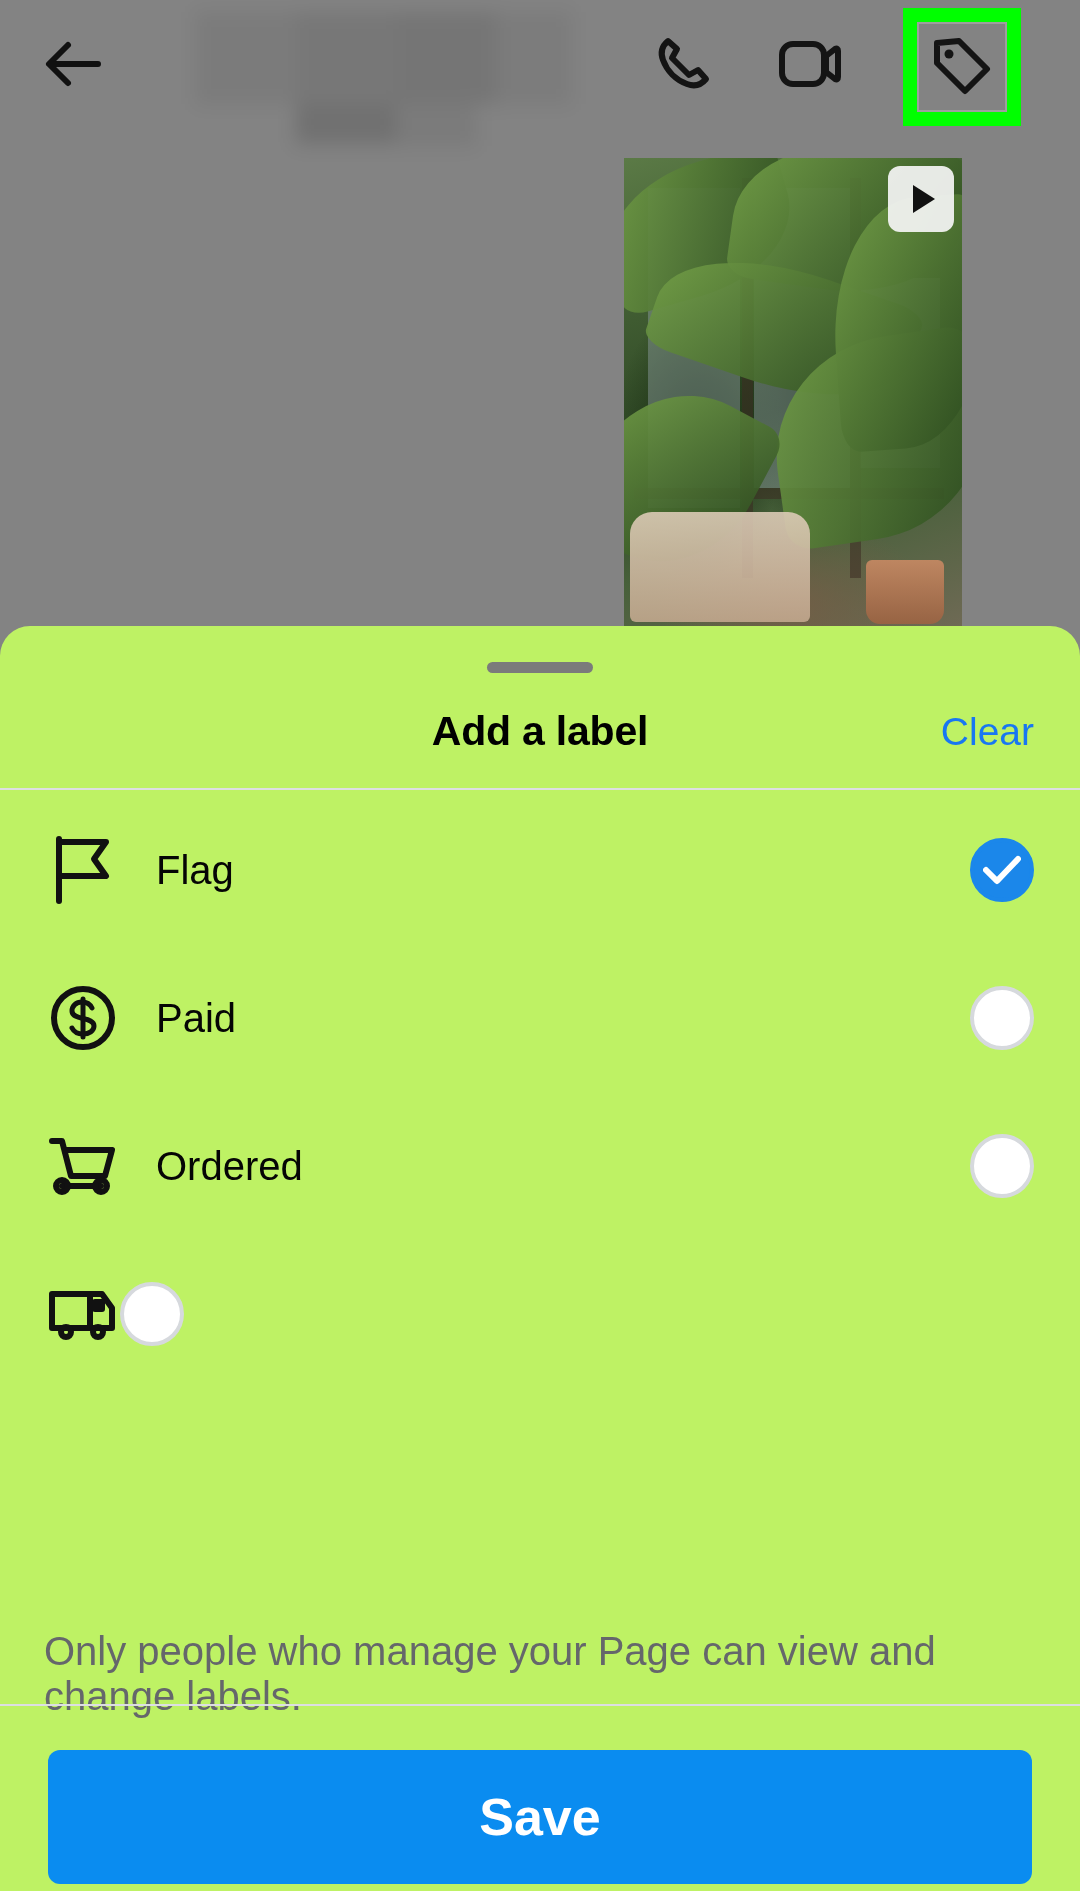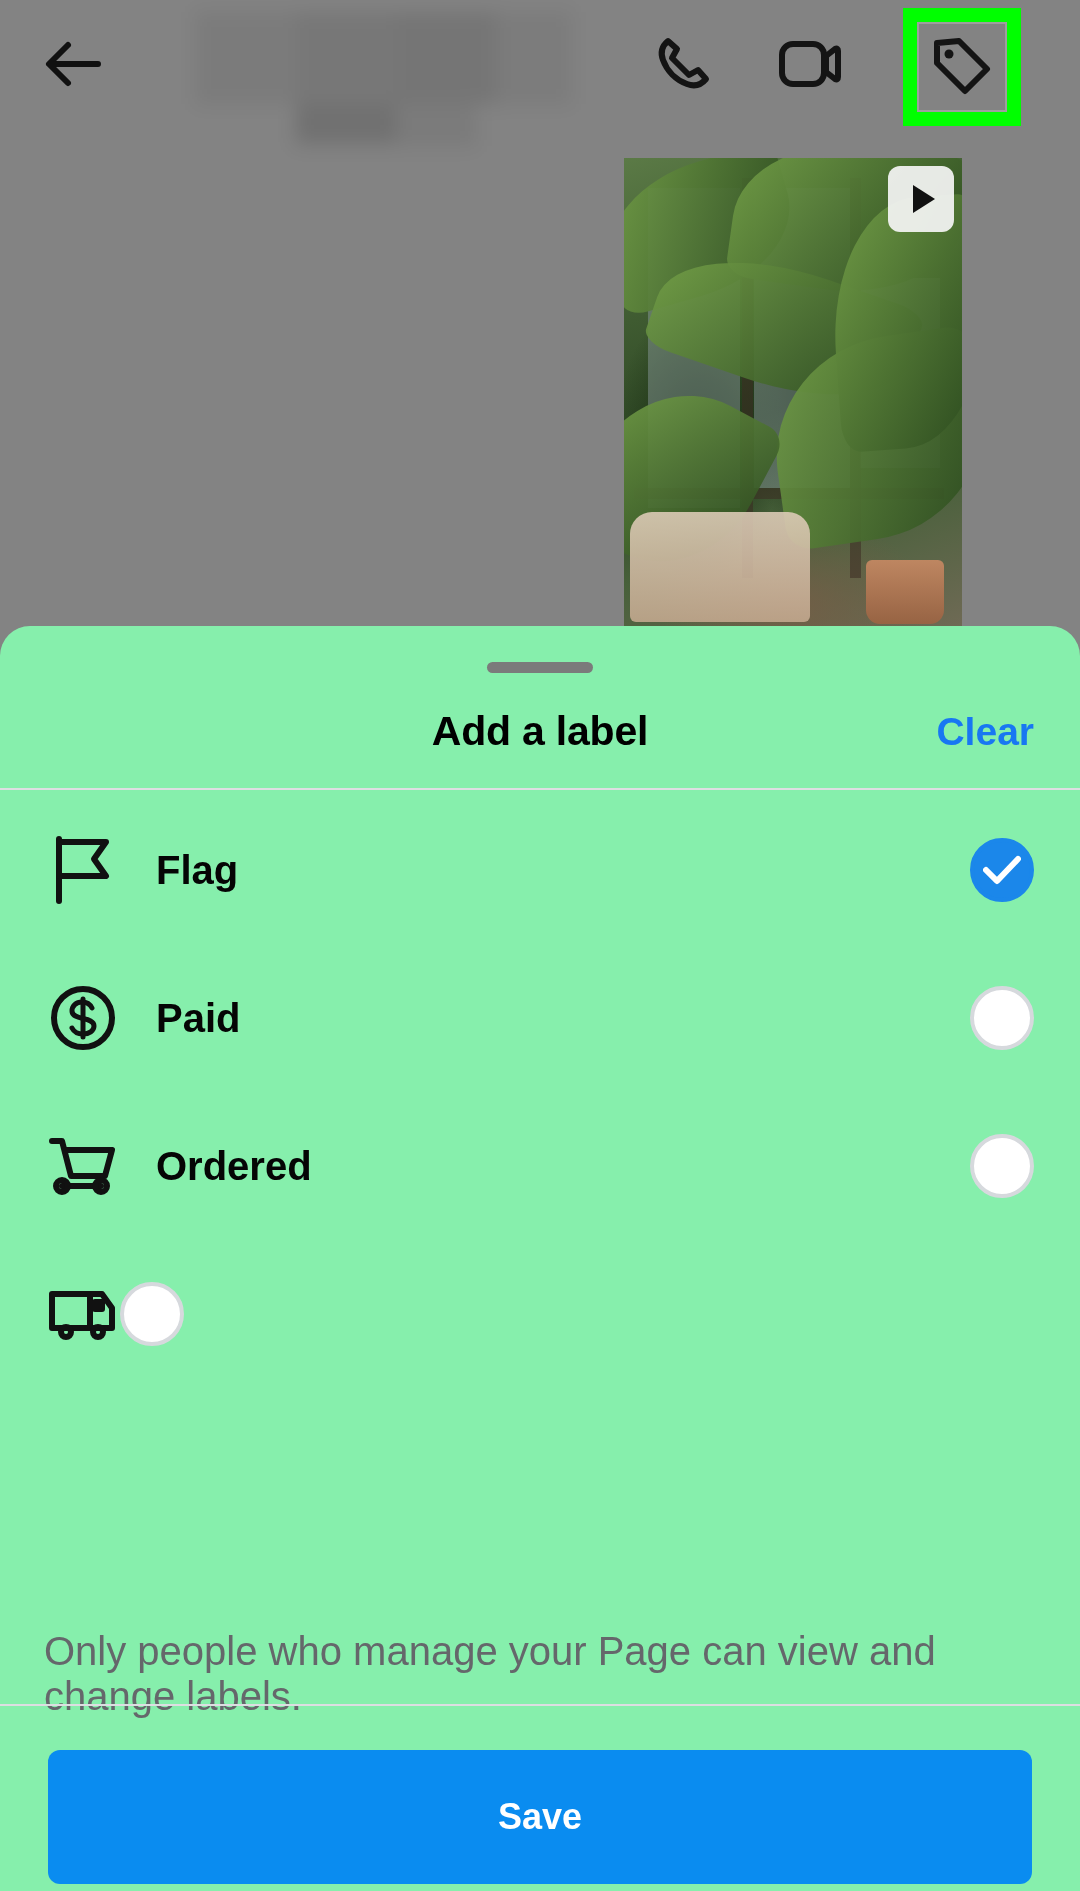--- a/index.html
+++ b/index.html
@@ -157,21 +157,21 @@
     margin-left: 5px;
   }
 
   
   .sheet {
     position: absolute;
     left: 0;
     top: 626px;
     width: 1080px;
     height: 1265px;
-    background: #86efac;
+    background: #bef264;
     border-radius: 30px 30px 0 0;
     z-index: 10;
   }
   .drag-handle {
     position: absolute;
     left: 50%;
     transform: translateX(-50%);
     top: 36px;
     width: 106px;
     height: 11px;
@@ -193,40 +193,39 @@
     font-size: 41px;
     font-weight: bold;
     color: #000;
     letter-spacing: -0.2px;
   }
   .clear-btn {
     position: absolute;
     right: 46px;
     top: 12px;
     font-size: 39px;
-    font-weight: bold;
+    font-weight: normal;
     color: #1877f2;
     cursor: pointer;
   }
   .header-divider {
     position: absolute;
     left: 0;
     top: 162px;
     width: 1080px;
     height: 2px;
     background: #dddfe2;
   }
 
   
   .label-list {
     position: absolute;
     left: 0;
     top: 170px;
     width: 1080px;
-    font-weight: bold;
   }
   .label-row {
     position: relative;
     height: 148px;
     display: flex;
     align-items: center;
     padding: 0 46px;
     cursor: pointer;
   }
   .row-icon {
@@ -288,21 +287,21 @@
     height: 134px;
     background: #0a8cf0;
     border-radius: 12px;
     border: none;
     display: flex;
     align-items: center;
     justify-content: center;
     cursor: pointer;
   }
   .save-label {
-    font-size: 36px;
+    font-size: 52px;
     font-weight: bold;
     color: #ffffff;
   }
 </style>
 </head>
 <body>
 
 <div id="screen">
 
   <div class="dim-backdrop"></div>

